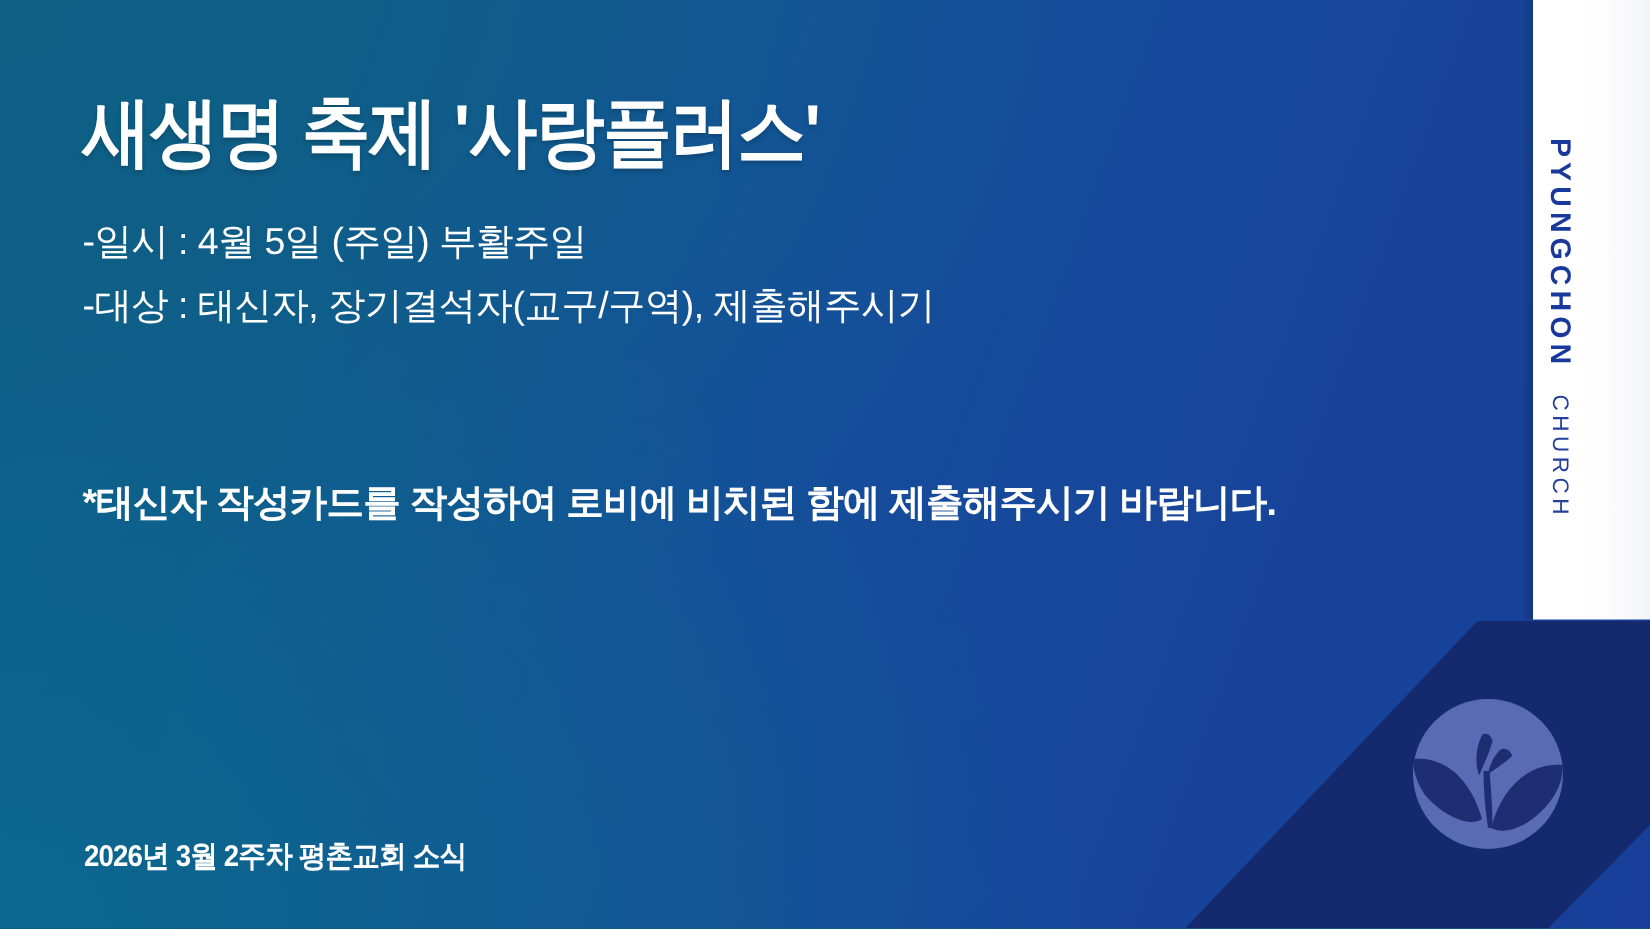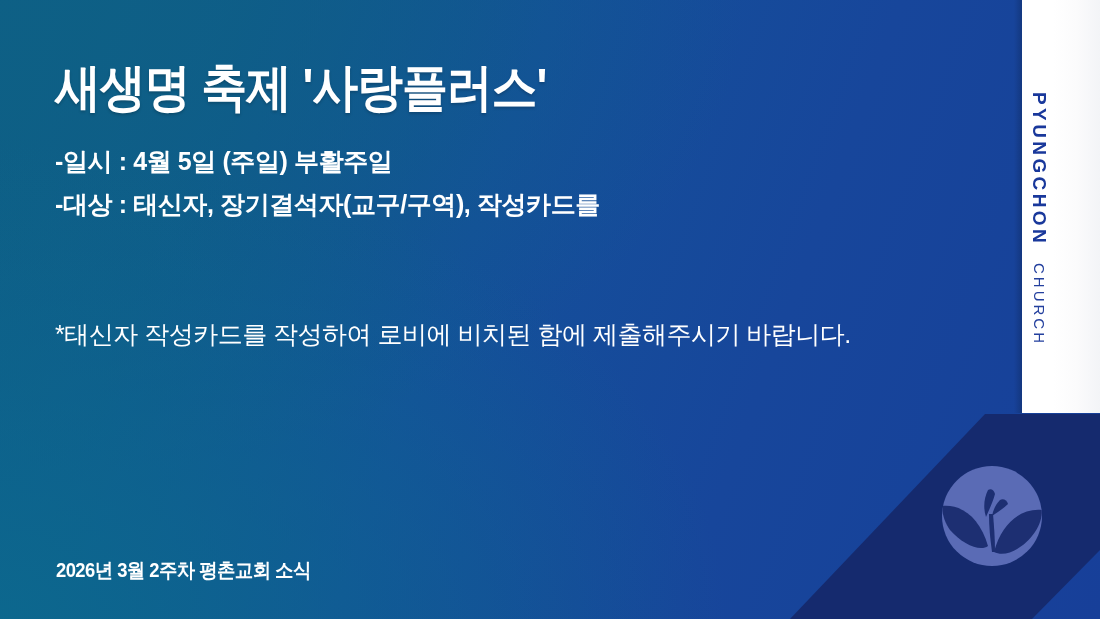--- a/index.html
+++ b/index.html
@@ -95,32 +95,32 @@
   }
 
   #body-lines {
     position:absolute;
     left:55px; top:140px;
     width:940px;
   }
   .body-line {
     color:#ffffff;
     font-size:25px;
-    font-weight:bold;
+    font-weight:normal;
     line-height:43px;
     white-space:nowrap;
     letter-spacing:-0.4px;
   }
 
   #note-line {
     position:absolute;
     left:55px; top:318px;
     color:#ffffff;
     font-size:25px;
-    font-weight:normal;
+    font-weight:bold;
     white-space:nowrap;
     letter-spacing:-0.5px;
   }
 
   #footer {
     position:absolute;
     left:56px; top:557px;
     color:#ffffff;
     font-size:20px;
     font-weight:bold;
@@ -161,20 +161,20 @@
         <path d="M64 40 C 60 44, 57 50, 56 56 C 62 52, 68 48, 72 44 C 71 40, 67 38, 64 40 Z"></path>
         <path d="M53 54 C 53 66, 54 78, 56 92 L 59 92 C 59 78, 58 66, 57 54 Z"></path>
       </g>
     </svg>
   </div>
 
   <div id="title">새생명 축제 '사랑플러스'</div>
 
   <div id="body-lines">
     <div class="body-line">-일시 : 4월 5일 (주일) 부활주일</div>
-    <div class="body-line">-대상 : 태신자, 장기결석자(교구/구역), 작성카드를</div>
+    <div class="body-line">-대상 : 태신자, 장기결석자(교구/구역), 제출해주시기</div>
   </div>
 
   <div id="note-line">*태신자 작성카드를 작성하여 로비에 비치된 함에 제출해주시기 바랍니다.</div>
 
   <div id="footer">2026년 3월 2주차 평촌교회 소식</div>
 
 </div>
 
 </body></html>

